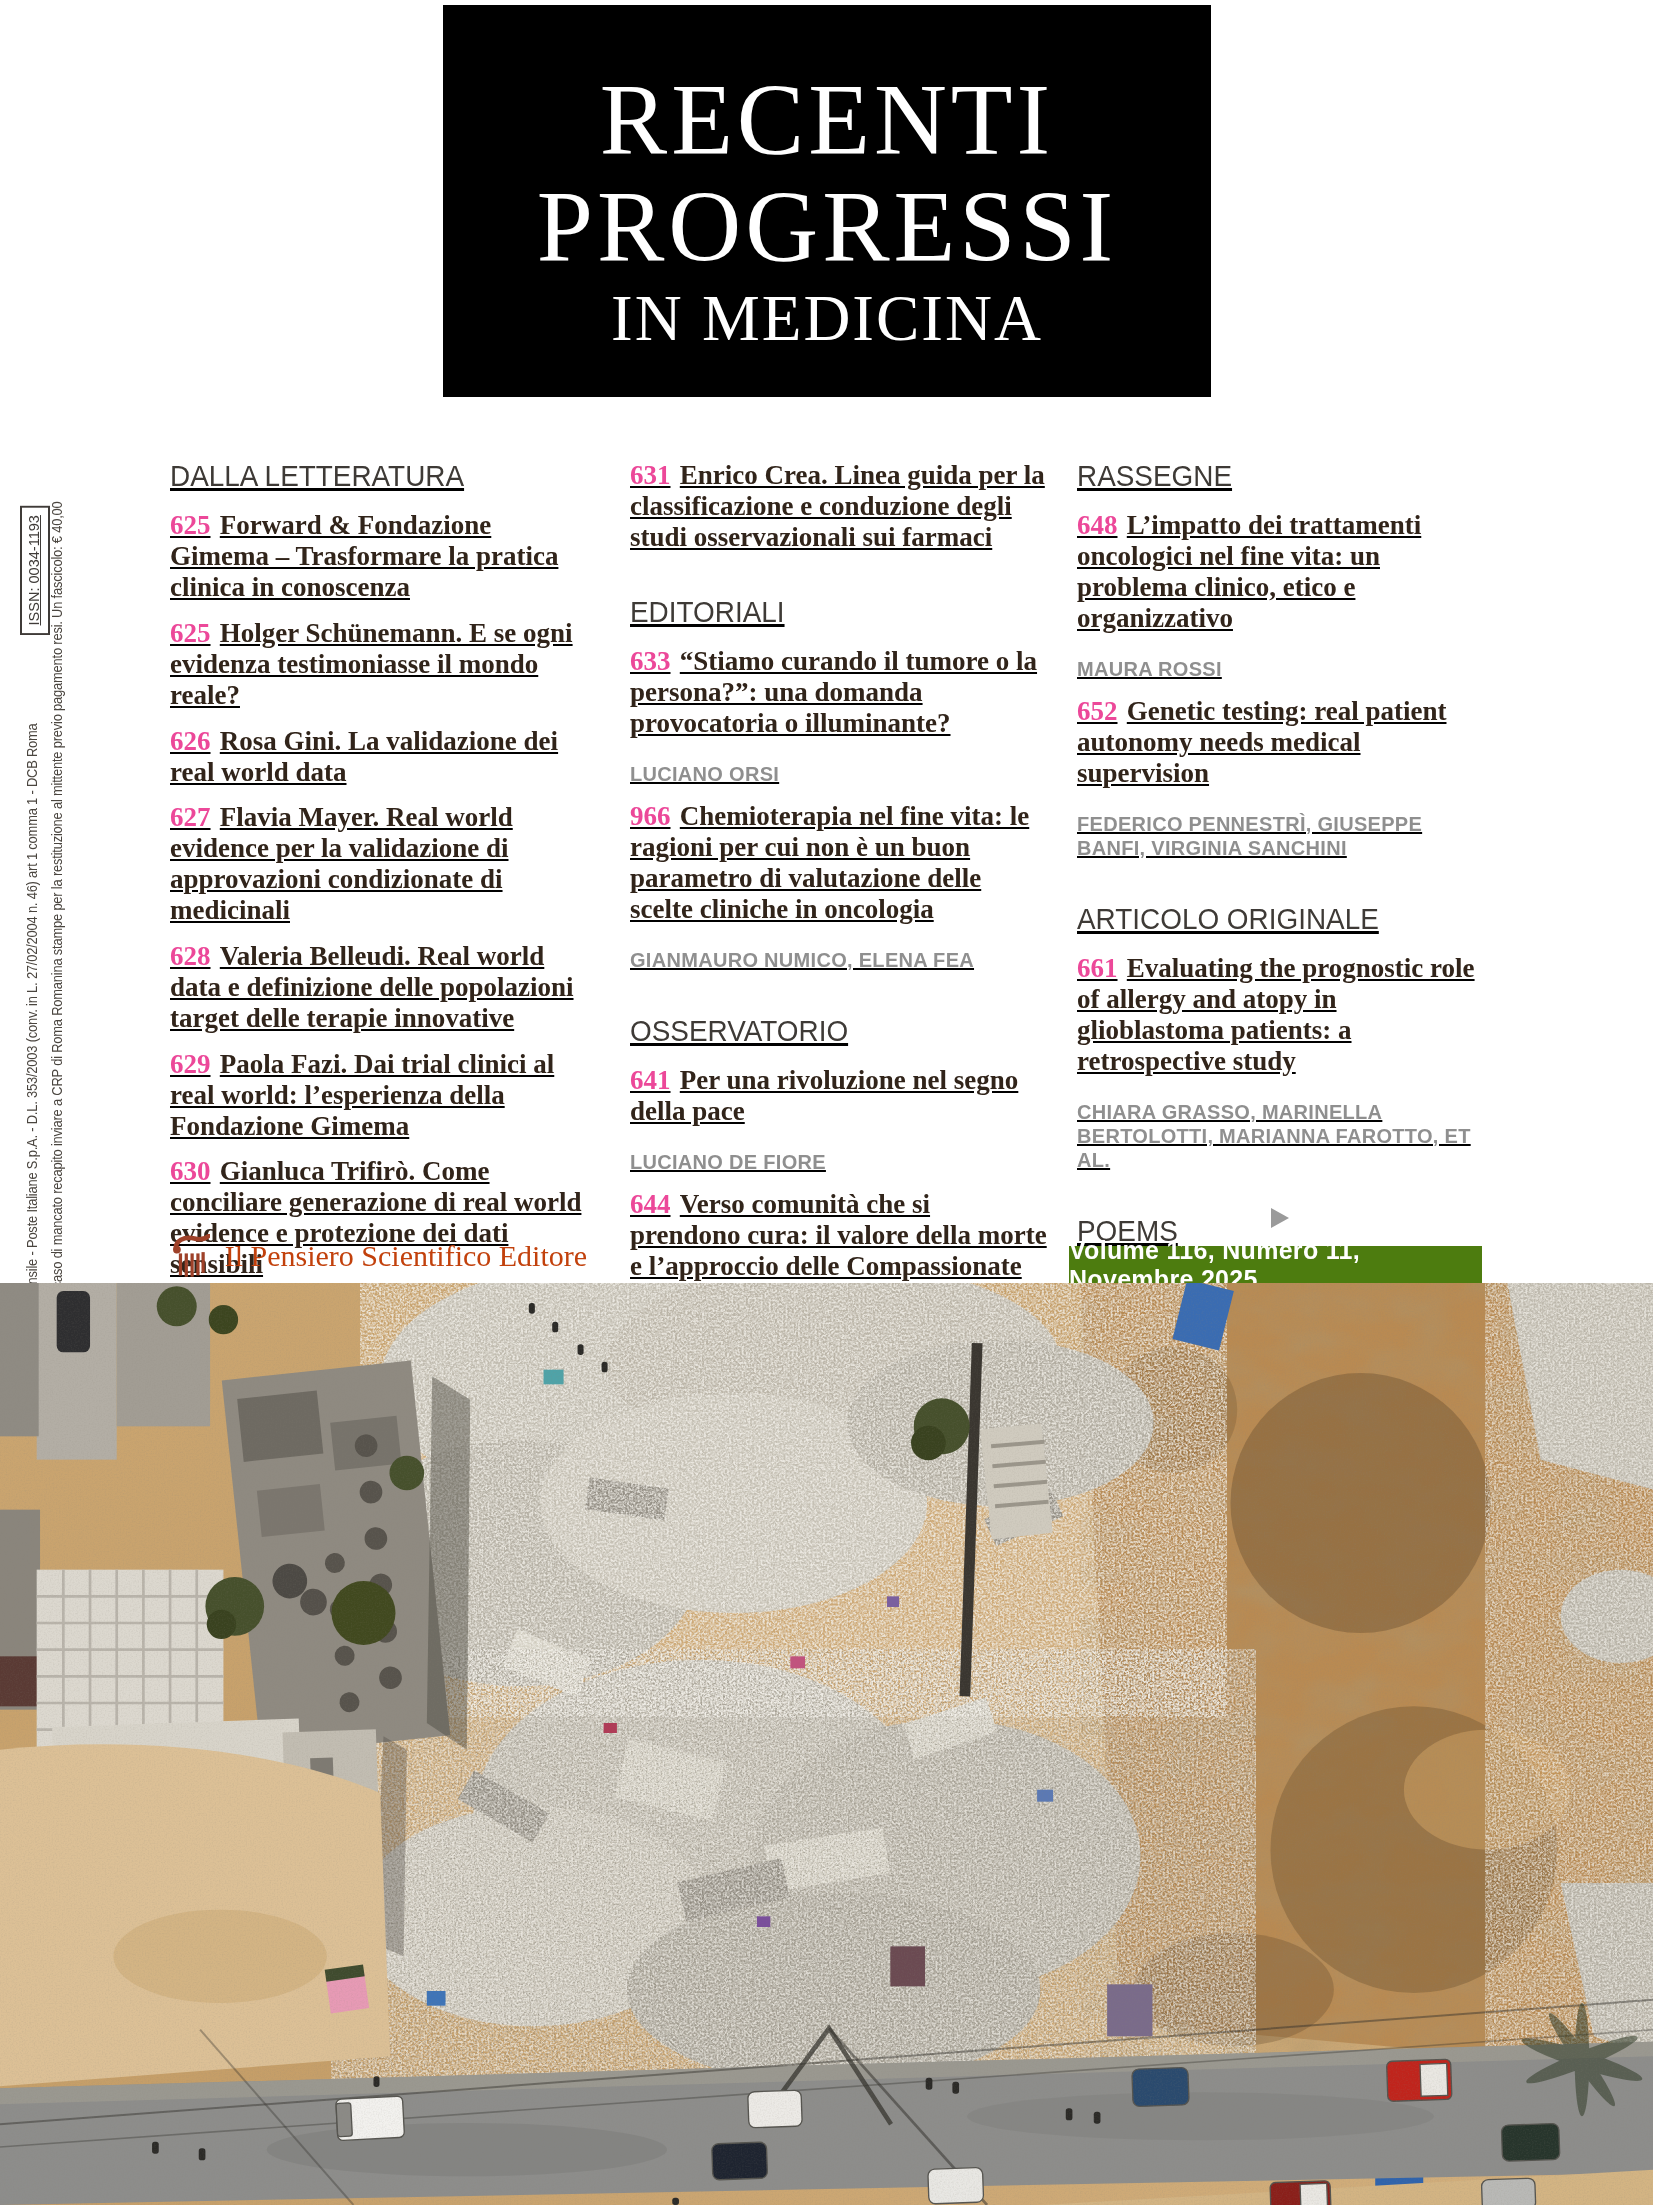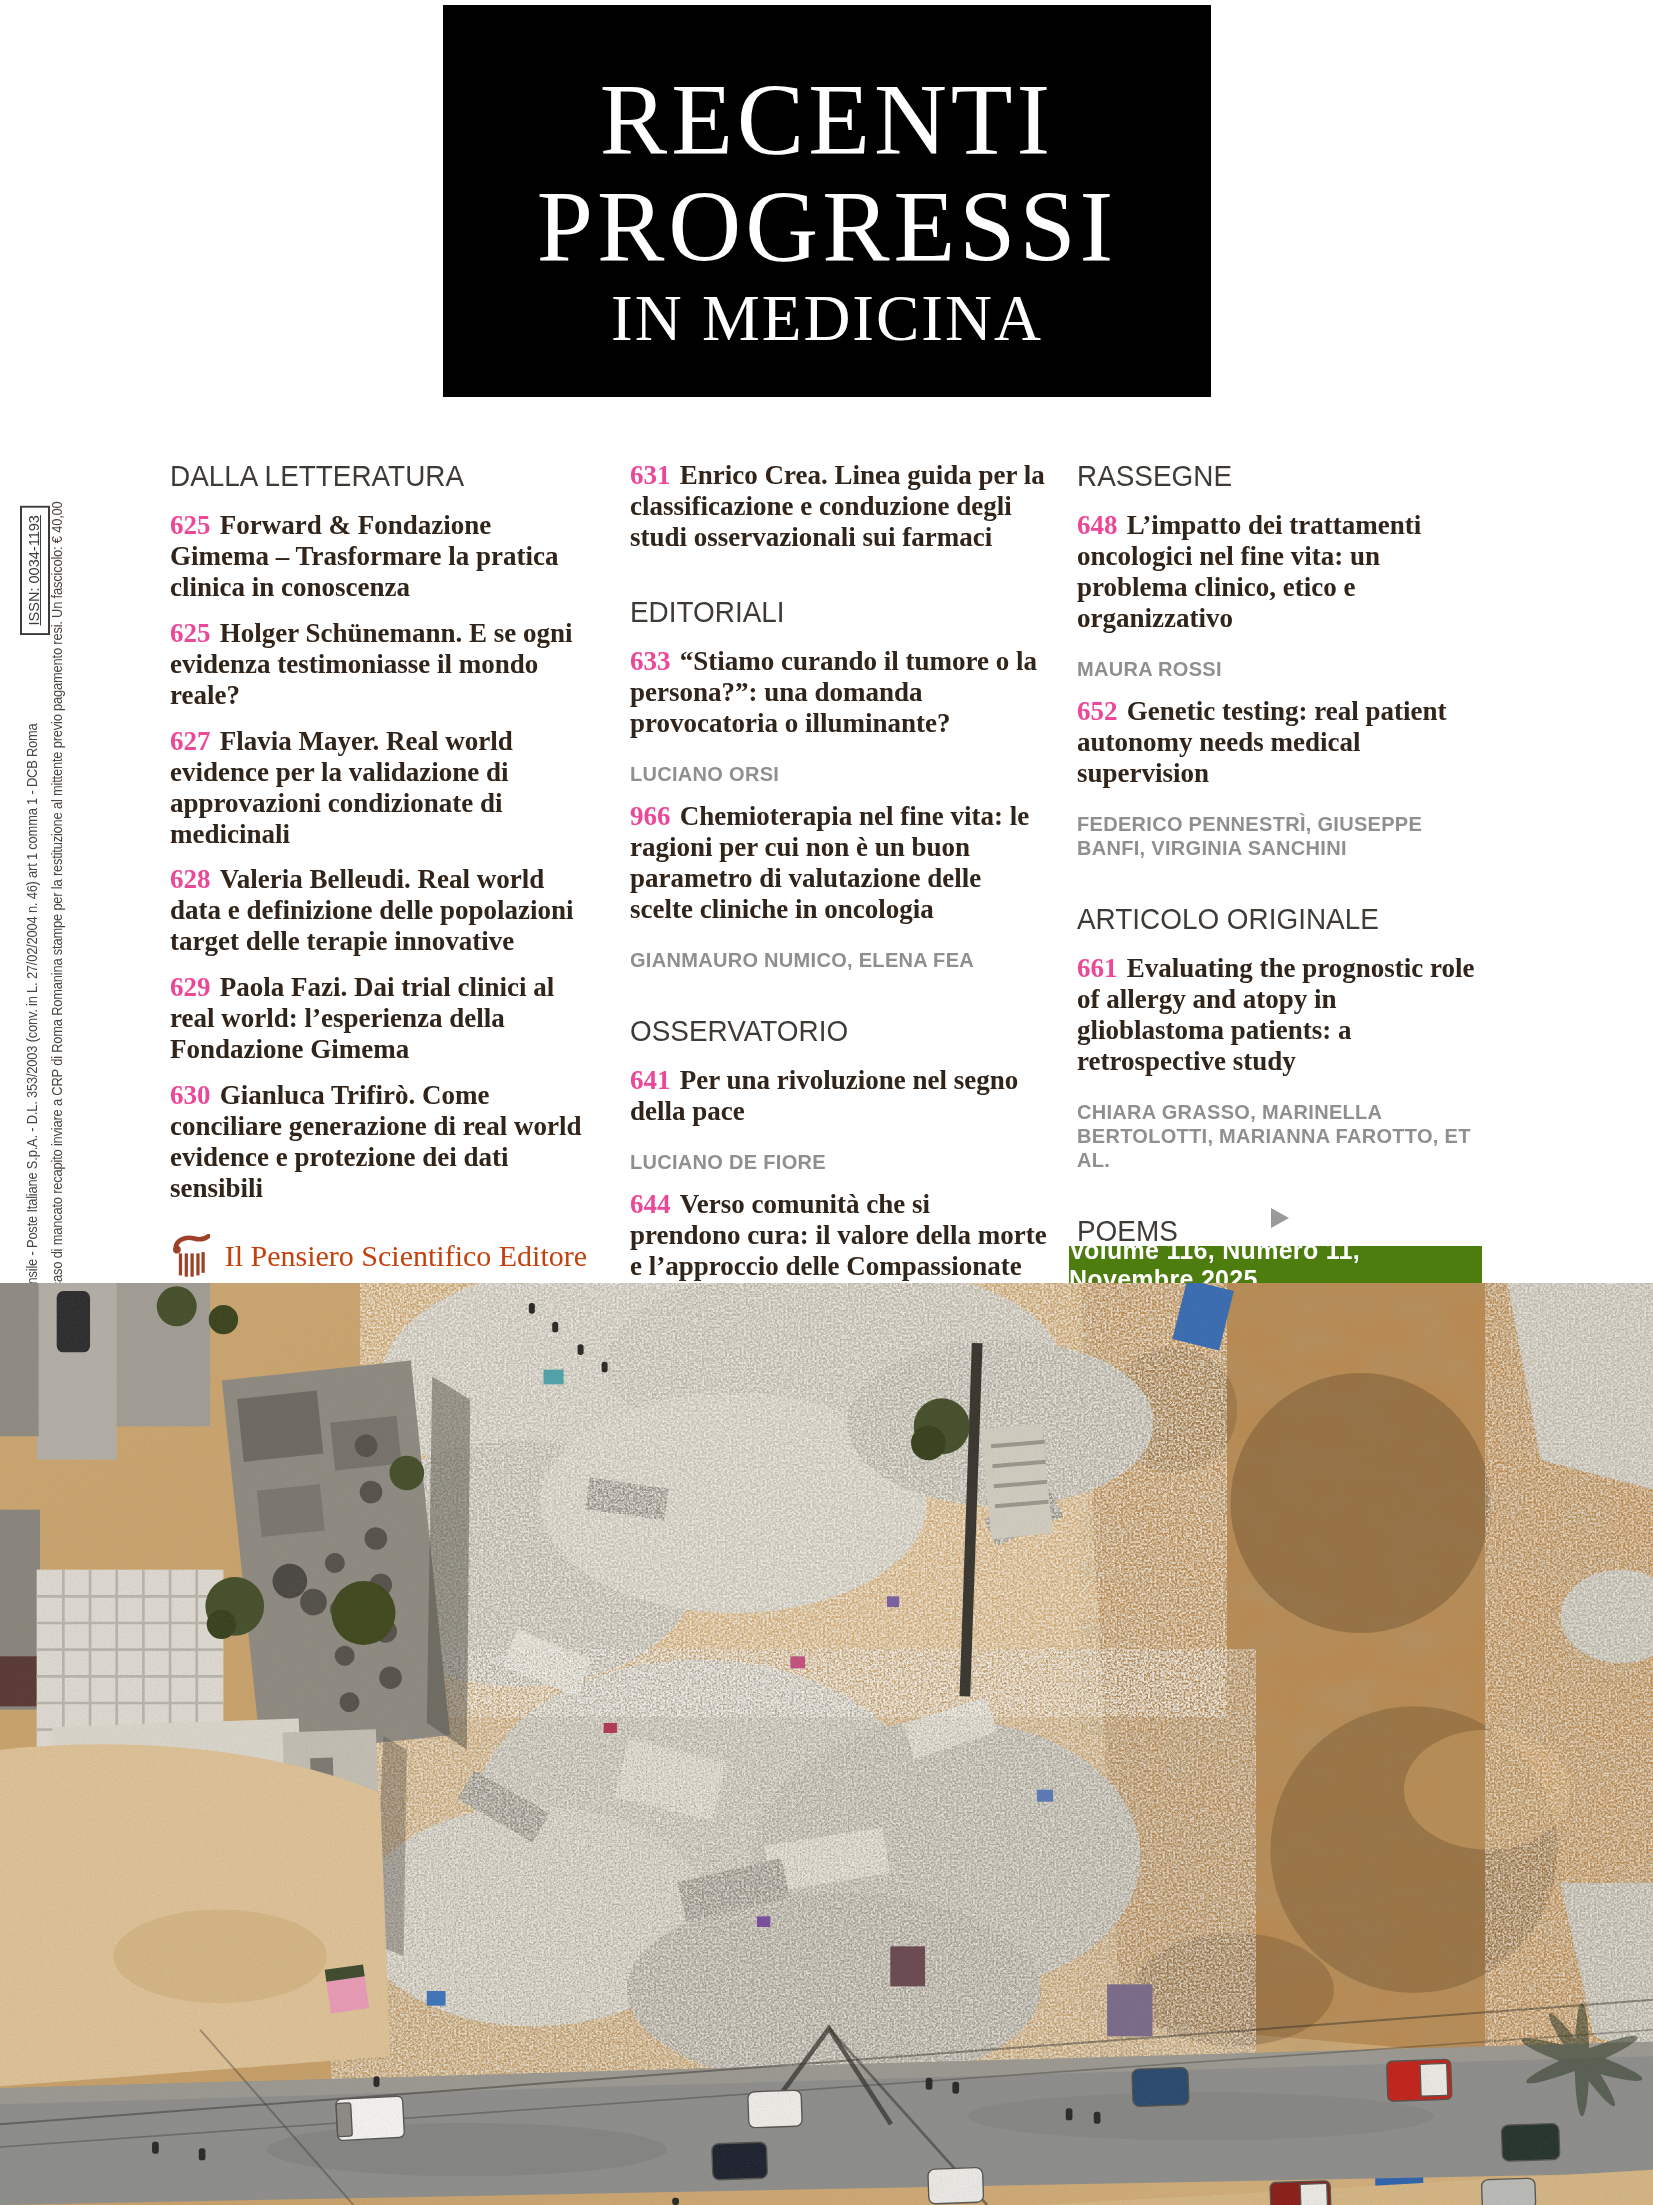--- a/index.html
+++ b/index.html
@@ -16,21 +16,21 @@
 
   
   .spine-line{position:absolute;white-space:nowrap;transform-origin:0 0;
               transform:rotate(-90deg) scaleX(.92);
               font-family:"Liberation Sans",sans-serif;font-size:14px;color:#4A453F;letter-spacing:-0.2px;}
   .issn-box{position:absolute;white-space:nowrap;transform-origin:0 0;transform:rotate(-90deg) scaleX(.95);
             font-family:"Liberation Sans",sans-serif;font-size:15.3px;color:#3F3B38;
             border:2px solid #3F3B38;padding:3.3px 8px 4.7px;text-decoration:underline;}
 
   
-  .toc-col{position:absolute;top:460px;width:417px;}
+  .toc-col{position:absolute;top:460px;width:417px;text-decoration:underline;}
   #toc-col-0{left:170px;}
   #toc-col-1{left:630px;}
   #toc-col-2{left:1077px;width:408px;}
   .section-head{font-family:"Liberation Sans",sans-serif;font-size:30px;line-height:1.05;
                 color:#3E3A36;margin:0 0 18.7px 0;transform:scaleX(.93);transform-origin:0 0;}
   .toc-block + .toc-block .section-head{margin-top:43px;}
   .entry{margin:0 0 14.7px 0;font-weight:700;font-size:27px;line-height:31px;color:#31241A;}
   .entry .pg{font-size:27px;color:#ec4899;margin-right:9.3px;}
   .authors{font-family:"Liberation Sans",sans-serif;font-weight:700;font-size:20px;line-height:24px;
            color:#8F8F8F;letter-spacing:0.3px;margin-top:23px;}
@@ -65,20 +65,21 @@
 
   <div class="issn-box" style="left:20px;top:635px;">ISSN: 0034-1193</div>
   <div class="spine-line" style="left:24px;top:1302px;">Mensile - Poste Italiane S.p.A. - D.L. 353/2003 (conv. in L. 27/02/2004 n. 46) art 1 comma 1 - DCB Roma</div>
   <div class="spine-line" style="left:49px;top:1302px;">In caso di mancato recapito inviare a CRP di Roma Romanina stampe per la restituzione al mittente previo pagamento resi. Un fascicolo: € 40,00</div>
 
   <div class="toc-col" id="toc-col-0">
       <div class="toc-block">
         <div class="section-head">DALLA LETTERATURA</div>
         <div class="entry"><span class="pg">625</span><span class="t">Forward &amp; Fondazione Gimema – Trasformare la pratica clinica in conoscenza</span></div>
         <div class="entry"><span class="pg">625</span><span class="t">Holger Schünemann. E se ogni evidenza testimoniasse il mondo reale?</span></div>
+        <div class="entry"><span class="pg">626</span><span class="t">Rosa Gini. La validazione dei real world data</span></div>
         <div class="entry"><span class="pg">627</span><span class="t">Flavia Mayer. Real world evidence per la validazione di approvazioni condizionate di medicinali</span></div>
         <div class="entry"><span class="pg">628</span><span class="t">Valeria Belleudi. Real world data e definizione delle popolazioni target delle terapie innovative</span></div>
         <div class="entry"><span class="pg">629</span><span class="t">Paola Fazi. Dai trial clinici al real world: l’esperienza della Fondazione Gimema</span></div>
         <div class="entry"><span class="pg">630</span><span class="t">Gianluca Trifirò. Come conciliare generazione di real world evidence e protezione dei dati sensibili</span></div>
       </div>
     </div>
   <div class="toc-col" id="toc-col-1">
       <div class="toc-block">
         <div class="entry"><span class="pg">631</span><span class="t">Enrico Crea. Linea guida per la classificazione e conduzione degli studi osservazionali sui farmaci</span></div>
       </div>

